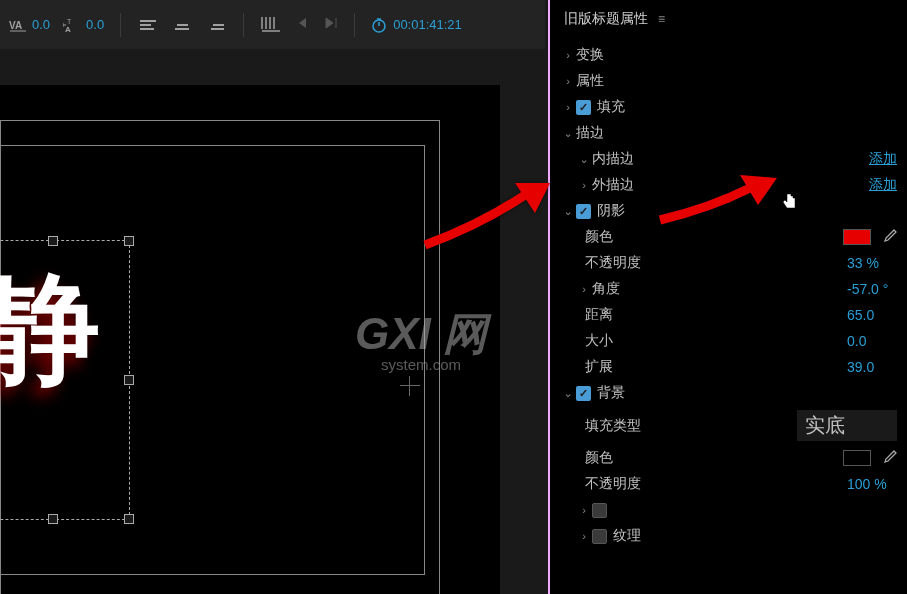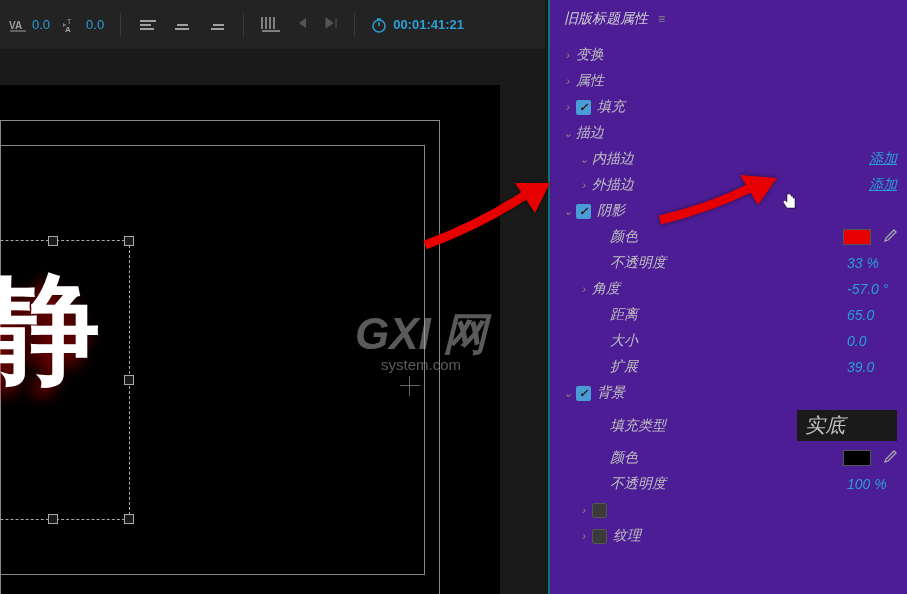--- a/index.html
+++ b/index.html
@@ -84,21 +84,20 @@
       height: 20px;
     }
     .arrow-icon {
       color: #555;
       font-size: 16px;
     }
     .timecode-group {
       display: flex;
       align-items: center;
       gap: 6px;
-      font-weight: bold;
     }
     .stopwatch-icon {
       width: 16px;
       height: 16px;
     }
     .canvas-area {
       position: relative;
       width: 100%;
       height: calc(100% - 50px);
       background: #1a1a1a;
@@ -199,24 +198,23 @@
     .red-arrow svg {
       filter: drop-shadow(0 0 2px rgba(0,0,0,0.5));
     }
     .divider-vertical {
       width: 3px;
       background: #1a1a1a;
       height: 100%;
     }
     .right-panel {
       flex: 1;
-      background: #4c1d95;
+      background: #000000;
       height: 100%;
-      border-left: 2px solid #0f766e;
-      font-style: italic;
+      border-left: 2px solid #f0abfc;
     }
     .panel-header {
       padding: 10px 14px;
       display: flex;
       align-items: center;
       gap: 10px;
       color: #d0d0d0;
       font-size: 14px;
     }
     .panel-menu-icon {
@@ -264,21 +262,21 @@
       color: #2a9fd6;
       cursor: pointer;
       min-width: 50px;
     }
     .prop-link {
       color: #2a9fd6;
       text-decoration: underline;
       cursor: pointer;
     }
     .indent-1 { padding-left: 26px; }
-    .indent-2 { padding-left: 60px; }
+    .indent-2 { padding-left: 35px; }
     .color-swatch {
       width: 28px;
       height: 16px;
       border: 1px solid #555;
       margin-right: 8px;
     }
     .eyedropper {
       color: #aaa;
       font-size: 14px;
       cursor: pointer;

